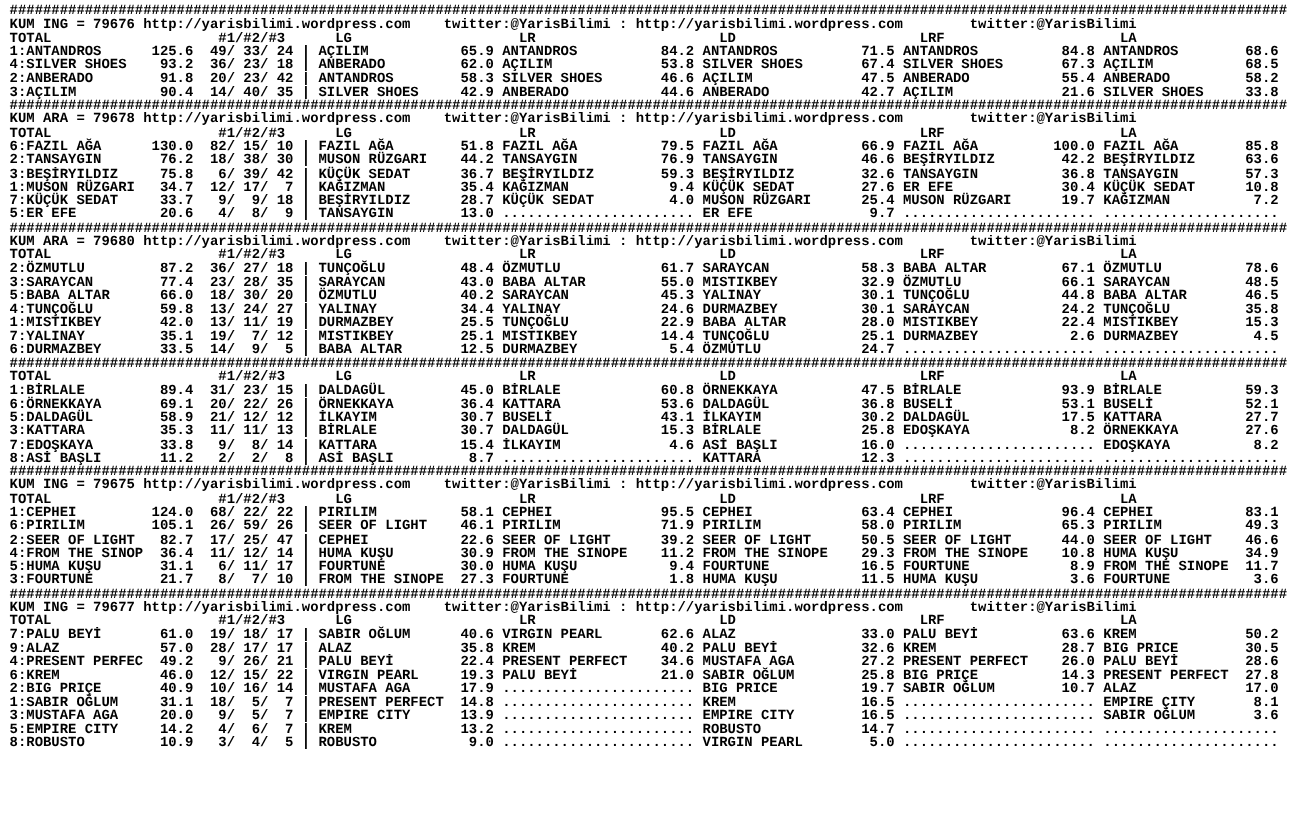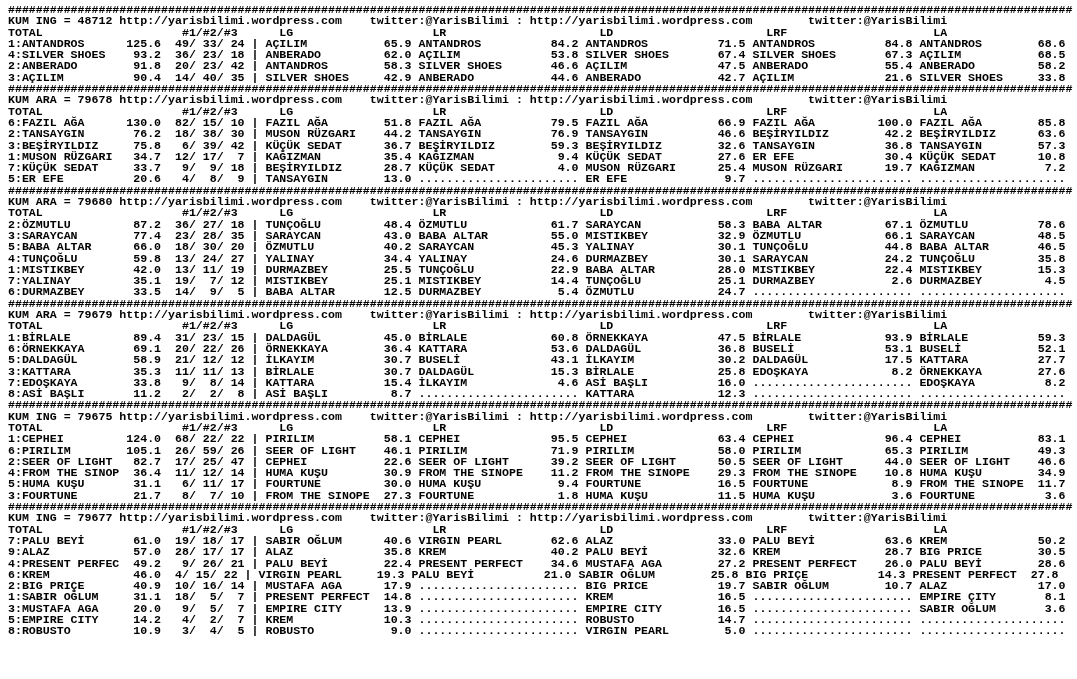--- a/index.html
+++ b/index.html
@@ -13,21 +13,21 @@
     color:#000000;
   }
   .ln{white-space:pre;height:11.3px;}
 </style>
 </head>
 <body>
 
 <div class="report" id="report">
     <div>
       <div class="ln">#########################################################################################################################################################</div>
-      <div class="ln">KUM ING = 48712 http://yarisbilimi.wordpress.com    twitter:@YarisBilimi : http://yarisbilimi.wordpress.com        twitter:@YarisBilimi</div>
+      <div class="ln">KUM ING = 79676 http://yarisbilimi.wordpress.com    twitter:@YarisBilimi : http://yarisbilimi.wordpress.com        twitter:@YarisBilimi</div>
       <div class="ln">TOTAL                    #1/#2/#3      LG                    LR                      LD                      LRF                     LA</div>
       <div class="ln">1:ANTANDROS      125.6  49/ 33/ 24 | AÇILIM           65.9 ANTANDROS          84.2 ANTANDROS          71.5 ANTANDROS          84.8 ANTANDROS        68.6</div>
       <div class="ln">4:SILVER SHOES    93.2  36/ 23/ 18 | ANBERADO         62.0 AÇILIM             53.8 SILVER SHOES       67.4 SILVER SHOES       67.3 AÇILIM           68.5</div>
       <div class="ln">2:ANBERADO        91.8  20/ 23/ 42 | ANTANDROS        58.3 SILVER SHOES       46.6 AÇILIM             47.5 ANBERADO           55.4 ANBERADO         58.2</div>
       <div class="ln">3:AÇILIM          90.4  14/ 40/ 35 | SILVER SHOES     42.9 ANBERADO           44.6 ANBERADO           42.7 AÇILIM             21.6 SILVER SHOES     33.8</div>
     </div>
     <div>
       <div class="ln">#########################################################################################################################################################</div>
       <div class="ln">KUM ARA = 79678 http://yarisbilimi.wordpress.com    twitter:@YarisBilimi : http://yarisbilimi.wordpress.com        twitter:@YarisBilimi</div>
       <div class="ln">TOTAL                    #1/#2/#3      LG                    LR                      LD                      LRF                     LA</div>
@@ -45,21 +45,20 @@
       <div class="ln">2:ÖZMUTLU         87.2  36/ 27/ 18 | TUNÇOĞLU         48.4 ÖZMUTLU            61.7 SARAYCAN           58.3 BABA ALTAR         67.1 ÖZMUTLU          78.6</div>
       <div class="ln">3:SARAYCAN        77.4  23/ 28/ 35 | SARAYCAN         43.0 BABA ALTAR         55.0 MISTIKBEY          32.9 ÖZMUTLU            66.1 SARAYCAN         48.5</div>
       <div class="ln">5:BABA ALTAR      66.0  18/ 30/ 20 | ÖZMUTLU          40.2 SARAYCAN           45.3 YALINAY            30.1 TUNÇOĞLU           44.8 BABA ALTAR       46.5</div>
       <div class="ln">4:TUNÇOĞLU        59.8  13/ 24/ 27 | YALINAY          34.4 YALINAY            24.6 DURMAZBEY          30.1 SARAYCAN           24.2 TUNÇOĞLU         35.8</div>
       <div class="ln">1:MISTIKBEY       42.0  13/ 11/ 19 | DURMAZBEY        25.5 TUNÇOĞLU           22.9 BABA ALTAR         28.0 MISTIKBEY          22.4 MISTIKBEY        15.3</div>
       <div class="ln">7:YALINAY         35.1  19/  7/ 12 | MISTIKBEY        25.1 MISTIKBEY          14.4 TUNÇOĞLU           25.1 DURMAZBEY           2.6 DURMAZBEY         4.5</div>
       <div class="ln">6:DURMAZBEY       33.5  14/  9/  5 | BABA ALTAR       12.5 DURMAZBEY           5.4 ÖZMUTLU            24.7 ....................... .....................</div>
     </div>
     <div>
       <div class="ln">#########################################################################################################################################################</div>
-      <div class="ln">KUM ARA = 79679 http://yarisbilimi.wordpress.com    twitter:@YarisBilimi : http://yarisbilimi.wordpress.com        twitter:@YarisBilimi</div>
       <div class="ln">TOTAL                    #1/#2/#3      LG                    LR                      LD                      LRF                     LA</div>
       <div class="ln">1:BİRLALE         89.4  31/ 23/ 15 | DALDAGÜL         45.0 BİRLALE            60.8 ÖRNEKKAYA          47.5 BİRLALE            93.9 BİRLALE          59.3</div>
       <div class="ln">6:ÖRNEKKAYA       69.1  20/ 22/ 26 | ÖRNEKKAYA        36.4 KATTARA            53.6 DALDAGÜL           36.8 BUSELİ             53.1 BUSELİ           52.1</div>
       <div class="ln">5:DALDAGÜL        58.9  21/ 12/ 12 | İLKAYIM          30.7 BUSELİ             43.1 İLKAYIM            30.2 DALDAGÜL           17.5 KATTARA          27.7</div>
       <div class="ln">3:KATTARA         35.3  11/ 11/ 13 | BİRLALE          30.7 DALDAGÜL           15.3 BİRLALE            25.8 EDOŞKAYA            8.2 ÖRNEKKAYA        27.6</div>
       <div class="ln">7:EDOŞKAYA        33.8   9/  8/ 14 | KATTARA          15.4 İLKAYIM             4.6 ASİ BAŞLI          16.0 ....................... EDOŞKAYA          8.2</div>
       <div class="ln">8:ASİ BAŞLI       11.2   2/  2/  8 | ASİ BAŞLI         8.7 ....................... KATTARA            12.3 ....................... .....................</div>
     </div>
     <div>
       <div class="ln">#########################################################################################################################################################</div>
@@ -72,20 +71,20 @@
       <div class="ln">5:HUMA KUŞU       31.1   6/ 11/ 17 | FOURTUNE         30.0 HUMA KUŞU           9.4 FOURTUNE           16.5 FOURTUNE            8.9 FROM THE SINOPE  11.7</div>
       <div class="ln">3:FOURTUNE        21.7   8/  7/ 10 | FROM THE SINOPE  27.3 FOURTUNE            1.8 HUMA KUŞU          11.5 HUMA KUŞU           3.6 FOURTUNE          3.6</div>
     </div>
     <div>
       <div class="ln">#########################################################################################################################################################</div>
       <div class="ln">KUM ING = 79677 http://yarisbilimi.wordpress.com    twitter:@YarisBilimi : http://yarisbilimi.wordpress.com        twitter:@YarisBilimi</div>
       <div class="ln">TOTAL                    #1/#2/#3      LG                    LR                      LD                      LRF                     LA</div>
       <div class="ln">7:PALU BEYİ       61.0  19/ 18/ 17 | SABIR OĞLUM      40.6 VIRGIN PEARL       62.6 ALAZ               33.0 PALU BEYİ          63.6 KREM             50.2</div>
       <div class="ln">9:ALAZ            57.0  28/ 17/ 17 | ALAZ             35.8 KREM               40.2 PALU BEYİ          32.6 KREM               28.7 BIG PRICE        30.5</div>
       <div class="ln">4:PRESENT PERFEC  49.2   9/ 26/ 21 | PALU BEYİ        22.4 PRESENT PERFECT    34.6 MUSTAFA AGA        27.2 PRESENT PERFECT    26.0 PALU BEYİ        28.6</div>
-      <div class="ln">6:KREM            46.0  4/ 15/ 22 | VIRGIN PEARL     19.3 PALU BEYİ          21.0 SABIR OĞLUM        25.8 BIG PRIÇE          14.3 PRESENT PERFECT  27.8</div>
+      <div class="ln">6:KREM            46.0  12/ 15/ 22 | VIRGIN PEARL     19.3 PALU BEYİ          21.0 SABIR OĞLUM        25.8 BIG PRIÇE          14.3 PRESENT PERFECT  27.8</div>
       <div class="ln">2:BIG PRIÇE       40.9  10/ 16/ 14 | MUSTAFA AGA      17.9 ....................... BIG PRICE          19.7 SABIR OĞLUM        10.7 ALAZ             17.0</div>
       <div class="ln">1:SABIR OĞLUM     31.1  18/  5/  7 | PRESENT PERFECT  14.8 ....................... KREM               16.5 ....................... EMPIRE ÇITY       8.1</div>
       <div class="ln">3:MUSTAFA AGA     20.0   9/  5/  7 | EMPIRE CITY      13.9 ....................... EMPIRE CITY        16.5 ....................... SABIR OĞLUM       3.6</div>
-      <div class="ln">5:EMPIRE CITY     14.2   4/  2/  7 | KREM             10.3 ....................... ROBUSTO            14.7 ....................... .....................</div>
+      <div class="ln">5:EMPIRE CITY     14.2   4/  6/  7 | KREM             13.2 ....................... ROBUSTO            14.7 ....................... .....................</div>
       <div class="ln">8:ROBUSTO         10.9   3/  4/  5 | ROBUSTO           9.0 ....................... VIRGIN PEARL        5.0 ....................... .....................</div>
     </div>
   </div>
 
 </body></html>

